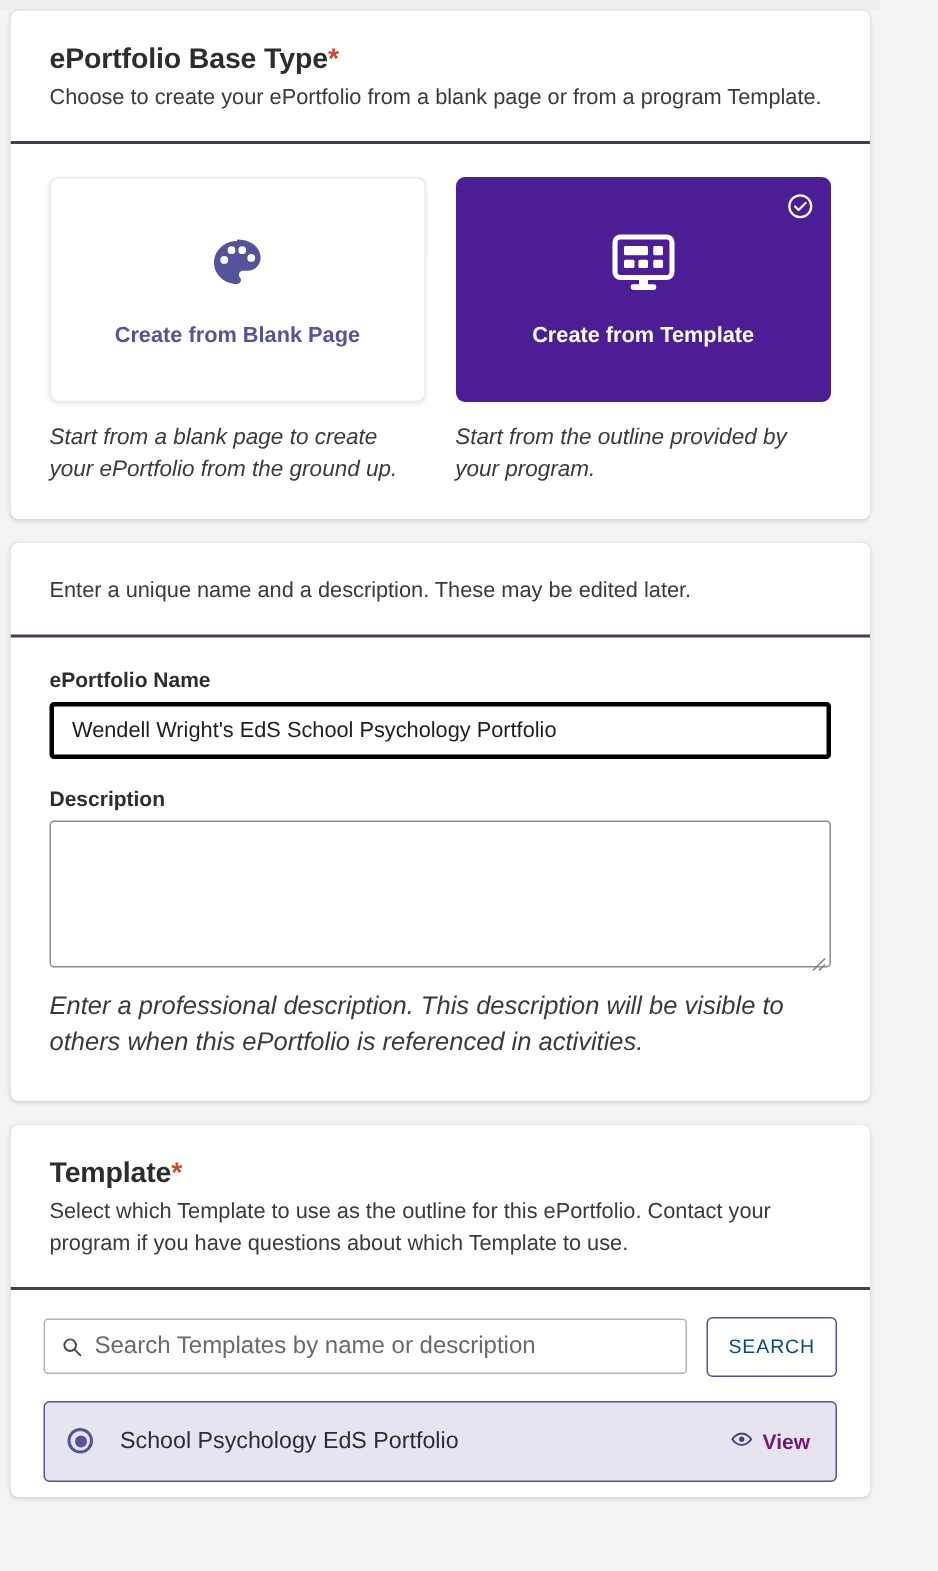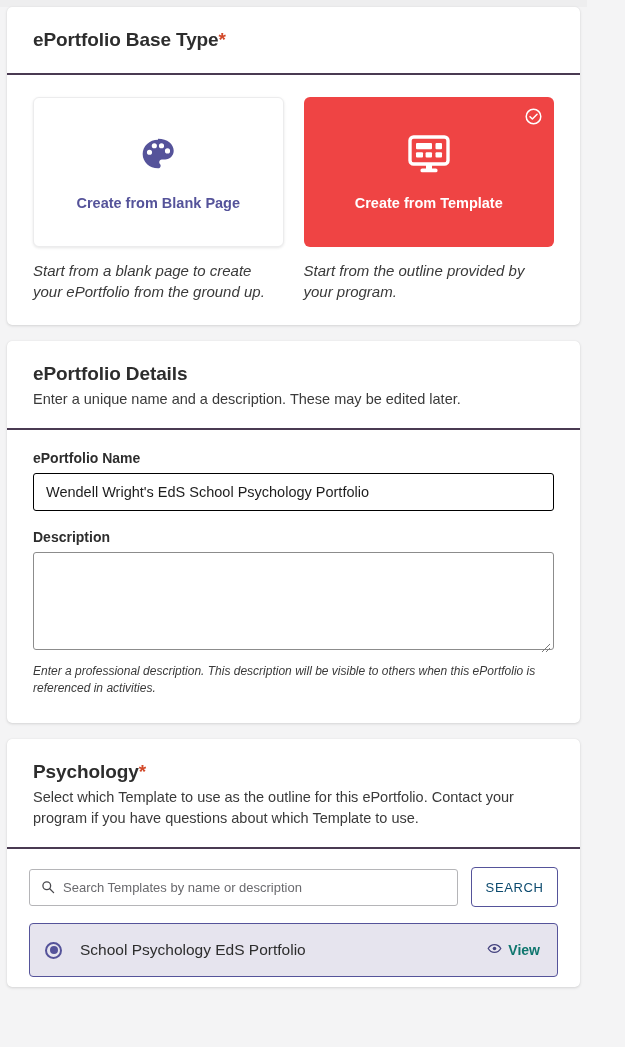--- a/index.html
+++ b/index.html
@@ -48,76 +48,76 @@
     height: 150px; border-radius: 6px;
     display: flex; flex-direction: column;
     align-items: center; justify-content: center;
     position: relative; cursor: pointer;
   }
   .tile.blank {
     background: #fff;
     border: 1px solid #ececed;
     box-shadow: 0 1px 3px rgba(0,0,0,0.10);
   }
-  .tile.tmpl { background: #ef4444; }
+  .tile.tmpl { background: #4c1d95; }
   .tile-icon { margin-bottom: 18px; height: 44px; display:flex; align-items:center; }
   .tile-label { font-size: 14.5px; font-weight: bold; }
   .tile.blank .tile-label { color: #55539a; }
   .tile.tmpl .tile-label { color: #ffffff; }
   .check-badge { position: absolute; top: 10px; right: 11px; }
   .choice-desc {
     font-style: italic; font-size: 15px; color: #3a3a3a;
     line-height: 1.42; margin-top: 13px;
   }
 
   
   .form-body { padding: 20px 26px 26px 26px; }
   .field-label {
     font-size: 14px; font-weight: bold; color: #2d2d2d;
     margin-bottom: 7px;
   }
   .text-input {
     width: 100%; height: 38px;
-    border: 1px solid #000000; border-radius: 3px;
+    border: 3px solid #000000; border-radius: 3px;
     font-size: 14.5px; color: #1d1d1d;
     padding: 0 12px; background: #fff;
     font-family: "Liberation Sans", sans-serif;
   }
   .spacer18 { height: 18px; }
   .textarea-wrap { position: relative; }
   .text-area {
     width: 100%; height: 98px;
     border: 1px solid #8c8c8c; border-radius: 3px;
     font-size: 14.5px; color: #1d1d1d;
     padding: 9px 12px; background: #fff; resize: none;
     font-family: "Liberation Sans", sans-serif;
   }
   .resize-grip {
     position: absolute; right: 3px; bottom: 3px;
     width: 12px; height: 12px; pointer-events: none;
   }
   .help-text {
-    font-style: italic; font-size: 12px; color: #3a3a3a;
+    font-style: italic; font-size: 17px; color: #3a3a3a;
     line-height: 1.45; margin-top: 9px;
   }
 
   
   .tmpl-body { padding: 18px 22px 0 22px; }
   .search-row { display: flex; align-items: center; gap: 13px; }
   .search-box {
     flex: 1; position: relative;
     height: 37px;
     border: 1px solid #b5b5b8; border-radius: 3px;
     background: #fff;
     display: flex; align-items: center;
   }
   .search-icon { margin-left: 11px; display: flex; }
   .search-input {
     flex: 1; border: none; outline: none; background: transparent;
-    font-size: 13px; color: #1d1d1d;
+    font-size: 16px; color: #1d1d1d;
     padding: 0 10px 0 8px; height: 100%;
     font-family: "Liberation Sans", sans-serif;
   }
   .search-input::placeholder { color: #6a6a6e; }
   .search-btn {
     width: 87px; height: 40px;
     border: 1.5px solid #55539a; border-radius: 4px;
     background: #fff; color: #0c4a6e;
     font-size: 13px; font-weight: normal; letter-spacing: 0.6px;
     cursor: pointer; font-family: "Liberation Sans", sans-serif;
@@ -139,36 +139,37 @@
     display: flex; align-items: center; justify-content: center;
     flex: none;
   }
   .radio-dot { width: 8px; height: 8px; border-radius: 50%; background: #55539a; }
   .tmpl-name {
     margin-left: 18px; font-size: 15.5px; color: #2d2d2d;
     flex: 1;
   }
   .view-link {
     display: flex; align-items: center; gap: 6px;
-    color: #0f766e; font-size: 14px; font-weight: bold;
+    color: #701a75; font-size: 14px; font-weight: bold;
     cursor: pointer;
   }
 </style>
 </head>
 <body>
 
 <div class="page">
 
   <div class="topstrip"></div>
 
   <div class="card first">
     <div class="card-head">
       <div class="card-title">
         <span>ePortfolio Base Type</span><span class="req">*</span>
       </div>
+      <p class="card-sub">Choose to create your ePortfolio from a blank page or from a program Template.</p>
     </div>
     <div class="divider"></div>
 
     <div class="choices">
 
       <div class="choice">
         <div class="tile blank">
           <span class="tile-icon">
             <svg width="40" height="40" viewBox="0 0 24 24" fill="#55539a">
               <path d="M12 2.8c-5.1 0-9.2 3.8-9.2 8.6 0 4.8 4.1 8.6 9.2 8.6 .9 0 1.6-.7 1.6-1.6 0-.4-.17-.8-.44-1.07-.26-.27-.43-.64-.43-1.03 0-.88.72-1.6 1.6-1.6h1.9c2.9 0 5.2-2.3 5.2-5.2 0-4.1-3.8-7.3-9.4-7.3zm-5.1 9.1a1.55 1.55 0 1 1 0-3.1 1.55 1.55 0 0 1 0 3.1zm2.9-3.9a1.55 1.55 0 1 1 0-3.1 1.55 1.55 0 0 1 0 3.1zm4.3 0a1.55 1.55 0 1 1 0-3.1 1.55 1.55 0 0 1 0 3.1zm3.6 3.1a1.55 1.55 0 1 1 0-3.1 1.55 1.55 0 0 1 0 3.1z"></path>
@@ -202,21 +203,20 @@
           <span class="tile-label">Create from Template</span>
         </div>
         <div class="choice-desc">Start from the outline provided by your program.</div>
       </div>
 
     </div>
   </div>
 
   <div class="card">
     <div class="card-head">
-      <div class="card-title">ePortfolio Details</div>
       <p class="card-sub">Enter a unique name and a description. These may be edited later.</p>
     </div>
     <div class="divider"></div>
 
     <div class="form-body">
       <div class="field-label">ePortfolio Name</div>
       <input class="text-input" type="text" value="Wendell Wright's EdS School Psychology Portfolio" style="">
 
       <div class="spacer18"></div>
 
@@ -230,21 +230,21 @@
           </svg>
         </span>
       </div>
       <div class="help-text">Enter a professional description. This description will be visible to others when this ePortfolio is referenced in activities.</div>
     </div>
   </div>
 
   <div class="card">
     <div class="card-head">
       <div class="card-title">
-        <span>Psychology</span><span class="req">*</span>
+        <span>Template</span><span class="req">*</span>
       </div>
       <p class="card-sub">Select which Template to use as the outline for this ePortfolio. Contact your program if you have questions about which Template to use.</p>
     </div>
     <div class="divider"></div>
 
     <div class="tmpl-body">
       <div class="search-row">
         <div class="search-box">
           <span class="search-icon">
             <svg width="14" height="14" viewBox="0 0 16 16" fill="none" stroke="#4a4a4e" stroke-width="1.5">

